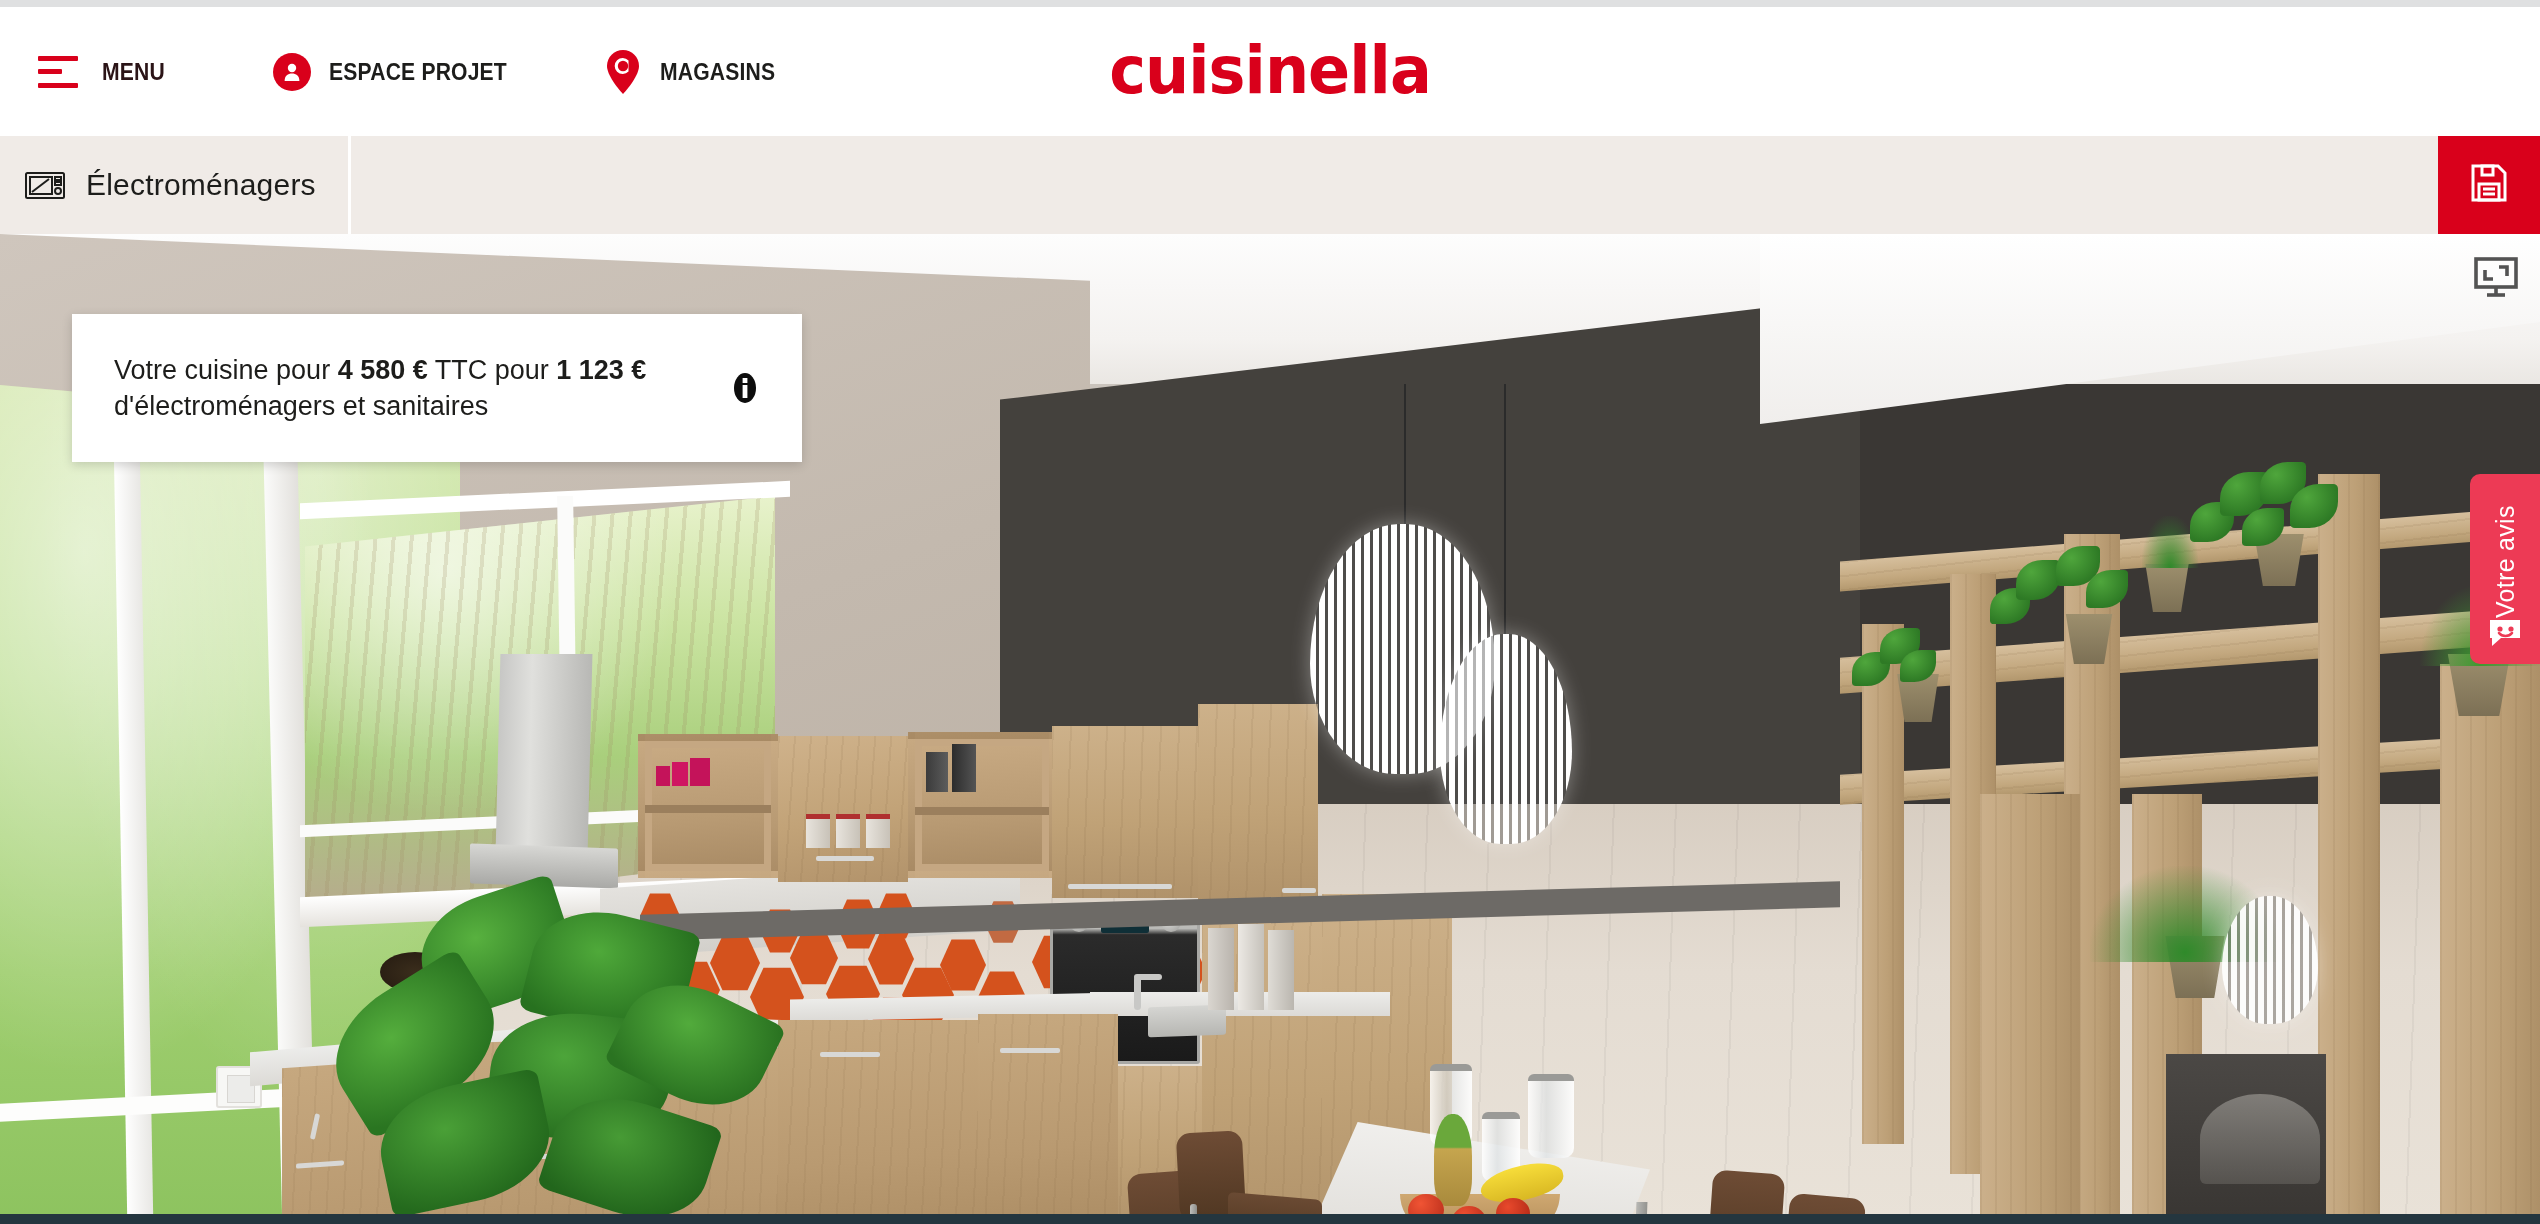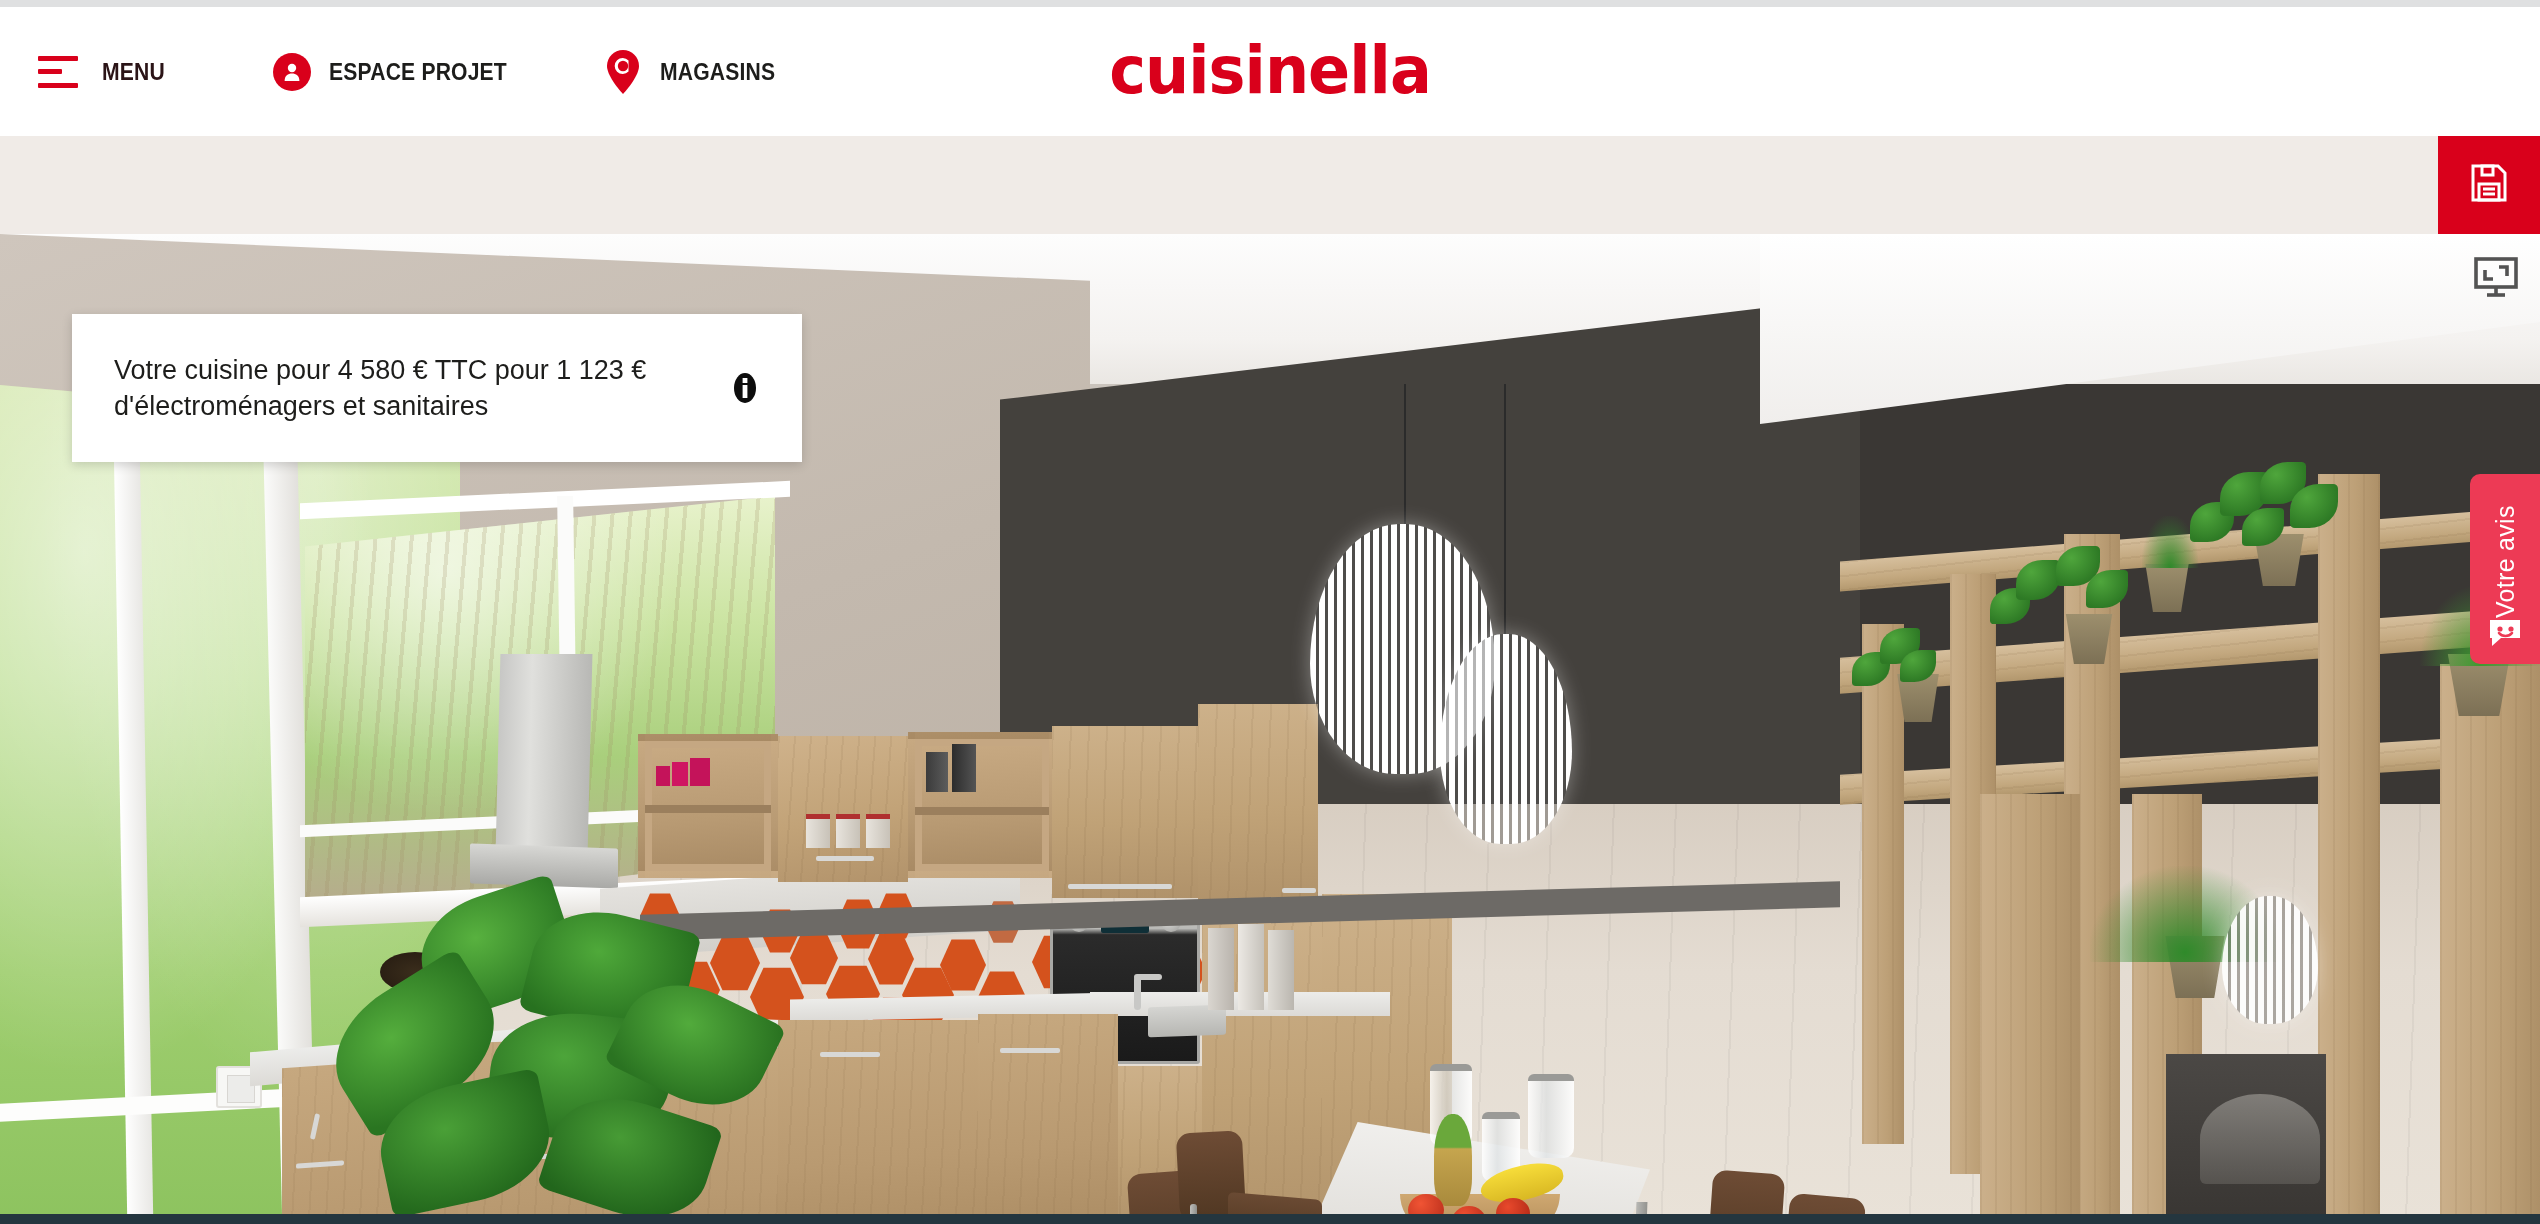--- a/index.html
+++ b/index.html
@@ -405,21 +405,21 @@
     box-shadow: 0 3px 10px rgba(0,0,0,0.16);
     display: flex; align-items: center;
     padding: 0 38px 0 42px;
     z-index: 40;
   }
   .price-text {
     font-size: 27px; color: #1d1d1b; line-height: 1.35;
     flex: 1 1 auto;
     font-family: "Liberation Sans", sans-serif;
   }
-  .price-text b { font-weight: normal; }
+  .price-text b { font-weight: bold; }
   .info-btn {
     width: 38px; height: 44px; flex: 0 0 auto;
     display:flex; align-items:center; justify-content:center;
     cursor: pointer;
   }
 
   
   .fs-icon {
     position: absolute; right: 18px; top: 20px;
     width: 54px; height: 48px; z-index: 40; cursor: pointer;
@@ -492,20 +492,33 @@
   </div>
 
   <div class="logo">cuisinella</div>
 
 </div>
 
 <div class="navbar">
 
 
 
+  <div class="tab">
+    <span class="tab-ico">
+      <svg width="46" height="46" viewBox="0 0 46 46" fill="none" stroke="#1d1d1b" stroke-width="2">
+        <rect x="4" y="11" width="38" height="25" rx="1.5"></rect>
+        <rect x="8" y="15" width="22" height="17"></rect>
+        <line x1="10" y1="30" x2="27" y2="17"></line>
+        <rect x="33" y="15" width="6" height="3"></rect>
+        <rect x="33" y="20" width="6" height="3"></rect>
+        <circle cx="36" cy="29" r="3"></circle>
+      </svg>
+    </span>
+    <span class="tab-label">Électroménagers</span>
+  </div>
 
 
   <div class="nav-fill"></div>
 
   <div class="save-btn">
     <span>
       <svg width="46" height="46" viewBox="0 0 46 46" fill="none" stroke="#ffffff" stroke-width="3">
         <path d="M7 6 H32 L39 13 V40 H7 Z"></path>
         <rect x="16" y="6" width="11" height="9"></rect>
         <rect x="13" y="24" width="20" height="16"></rect>

